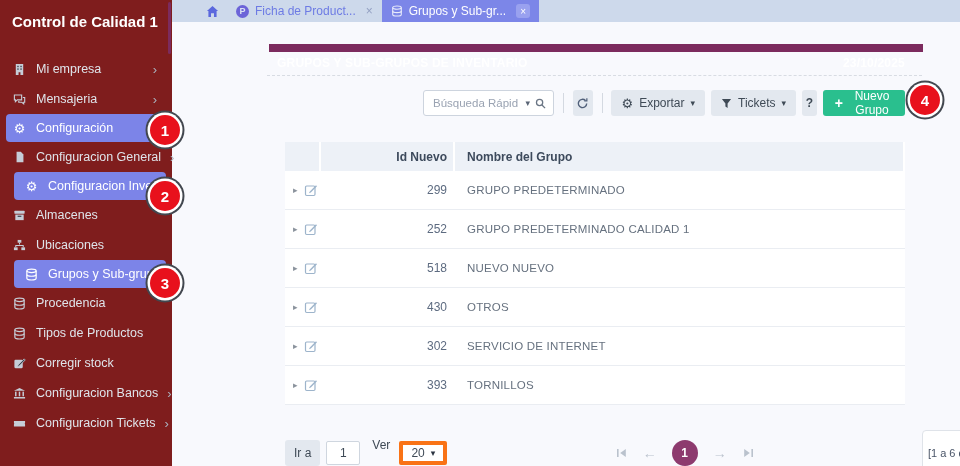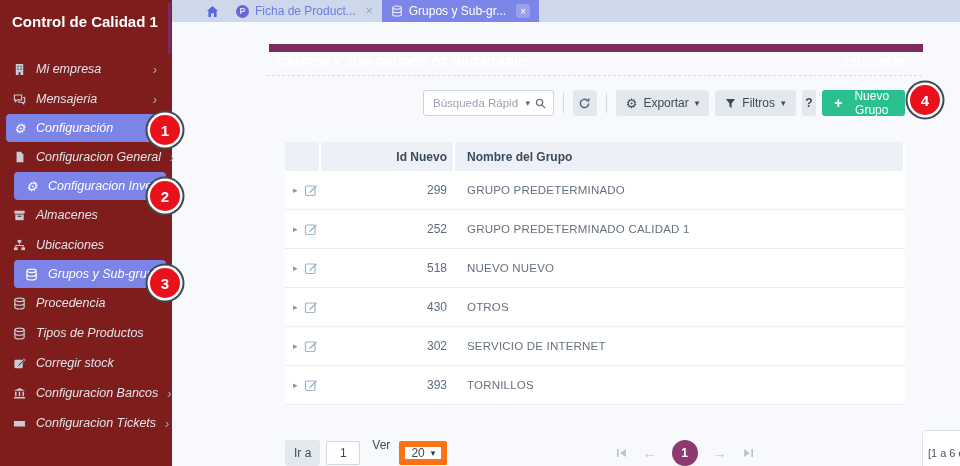--- a/index.html
+++ b/index.html
@@ -7,21 +7,21 @@
     width:960px;height:466px;position:relative;overflow:hidden;
     font-family:"Liberation Sans", sans-serif;background:#f8f9fd;
     -webkit-font-smoothing:antialiased;
   }
   
   .sidebar{position:absolute;left:0;top:0;width:172px;height:466px;background:#7f1d1d;color:#dde1e8;z-index:2;}
   .sidebar-title{padding:13px 12px 0 12px;font-size:15px;font-weight:bold;color:#ffffff;}
   .sb-scroll{position:absolute;right:1px;top:2px;width:3px;height:52px;background:#7c2b5e;border-radius:2px;}
   .nav{margin-top:24px;}
   .nav-item{display:flex;align-items:center;height:30px;font-size:12.5px;color:#dfe4ea;gap:9px;
-    padding:0 12px;cursor:default;white-space:nowrap;font-style:italic;}
+    padding:0 12px;cursor:default;white-space:nowrap;}
   .nav-item .ic{width:15px;display:flex;justify-content:center;color:#c6cdd7;flex:0 0 15px;font-size:13px;line-height:1;}
   .nav-item .chev{margin-left:auto;color:#aab1bd;font-size:13px;padding-right:3px;}
   .nav-item.sub{}
   .nav-item.active{background:#7c84e8;color:#ffffff;border-radius:4px;margin:0 6px;padding:0 6px 0 6px;height:28px;}
   .nav-item.active .ic{color:#ffffff;}
   .nav-item.sub.active{margin-left:14px;padding-left:10px;}
   
   .main{position:absolute;left:172px;top:0;width:788px;height:466px;}
   .tabbar{height:22px;background:#cdd9eb;display:flex;align-items:stretch;padding-left:26px;}
   .home-btn{display:flex;align-items:center;padding:0 8px;}
@@ -61,21 +61,21 @@
   .g-body-row .actions{display:flex;align-items:center;gap:6px;padding-left:8px;}
   .expand-caret{color:#8a929c;font-size:9px;}
   .edit-ic{color:#9db4cb;display:flex;align-items:center;}
   .id-cell{text-align:right;padding-right:8px;color:#5d6b80;}
   .name-cell{padding-left:12px;font-size:11.5px;letter-spacing:.2px;}
   
   .pager{margin:25px 55px 0 113px;width:704px;display:flex;align-items:center;font-size:12px;color:#3f4a56;}
   .pill{height:26px;background:#e3e8ef;border-radius:3px;display:flex;align-items:center;padding:0 9px;}
   .goto-input{width:34px;height:24px;border:1px solid #cfd6df;border-radius:2px;margin-left:6px;text-align:center;font-size:12px;color:#3f4a56;font-family:"Liberation Sans",sans-serif;outline:none;box-sizing:border-box;}
   .ver-label{margin:0 9px 16px 12px;text-align:center;}
-  .per-page{width:48px;height:24px;border:6px solid #f97316;border-radius:2px;background:#fff;display:flex;align-items:center;justify-content:center;gap:6px;box-sizing:border-box;}
+  .per-page{width:48px;height:24px;border:4px solid #f97316;border-radius:2px;background:#fff;display:flex;align-items:center;justify-content:center;gap:6px;box-sizing:border-box;}
   .per-page .caret{font-size:9px;color:#2b3340;}
   .page-nav{flex:1;display:flex;align-items:center;justify-content:center;gap:15px;}
   .pn-ic{display:flex;align-items:center;color:#bac2cd;font-size:14px;}
   .page-circle{width:26px;height:26px;border-radius:50%;background:#8d3a6e;color:#fff;font-weight:bold;font-size:12px;display:flex;align-items:center;justify-content:center;}
   .range-box{border:1px solid #dfe3e9;background:#fff;border-radius:4px;padding:16px 5px;font-size:11px;color:#4a5568;}
   
   .ann{position:absolute;width:30px;height:30px;border-radius:50%;background:#e8111c;color:#fff;font-weight:bold;font-size:15px;display:flex;align-items:center;justify-content:center;z-index:10;box-shadow:0 0 0 2.5px #ffffff,0 0 0 4.5px #42474f;font-family:"Liberation Sans",sans-serif;}
   .ann-1{left:150px;top:115px;}
   .ann-2{left:150px;top:181px;}
   .ann-3{left:150px;top:268px;}
@@ -280,21 +280,21 @@
     <div class="right-group">
       <button class="btn">
         <span class="gear-glyph">⚙</span>
         <span>Exportar</span>
         <span class="caret">▾</span>
       </button>
       <button class="btn">
         <svg viewBox="0 0 12 12" width="11" height="11" fill="#3f4a56">
             <path d="M1 1h10L7.2 6v5L4.8 9.4V6z"></path>
           </svg>
-        <span>Filtros</span>
+        <span>Tickets</span>
         <span class="caret">▾</span>
       </button>
       <button class="btn btn-help">?</button>
       <button class="btn btn-green">
         <span class="plus">+</span>
         <span>Nuevo Grupo</span>
       </button>
     </div>
   </div>
 

